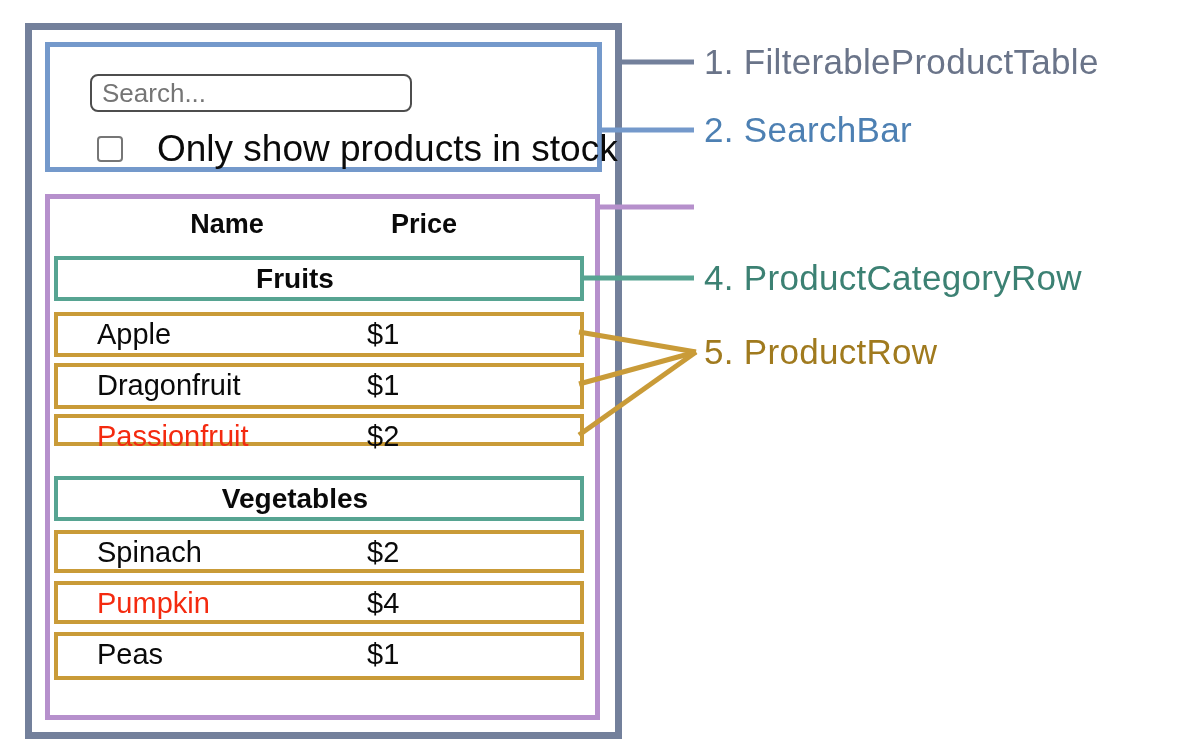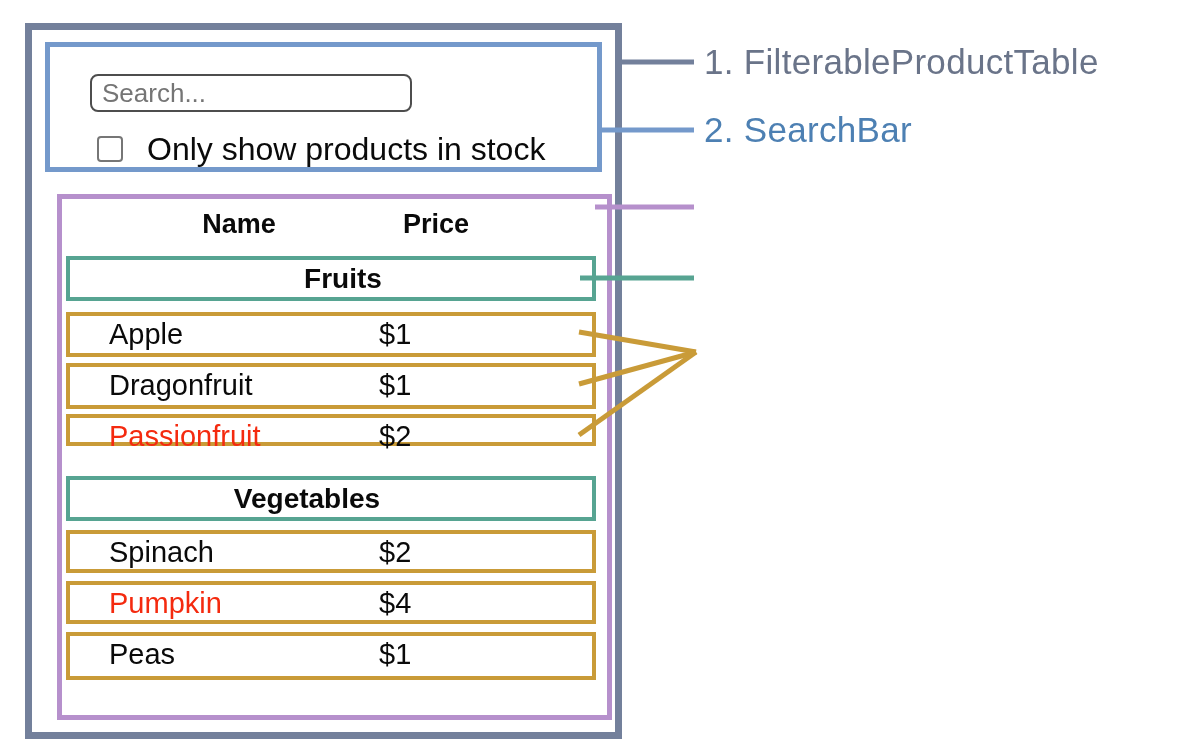--- a/index.html
+++ b/index.html
@@ -53,22 +53,22 @@
     align-items: center;
   }
   .checkbox {
     width: 26px; height: 26px;
     border: 2px solid #767676;
     border-radius: 4px;
     background: #ffffff;
     flex: 0 0 auto;
   }
   .stock-label {
-    margin-left: 24px;
-    font-size: 32px;
+    margin-left: 34px;
+    font-size: 37px;
     line-height: 30px;
     color: #0a0a0a;
     white-space: nowrap;
   }
 
   .table-box {
     position: absolute;
     left: 13px; top: 164px;
     width: 555px; height: 526px;
     border: 5px solid #b690cc;
@@ -169,26 +169,26 @@
   <div class="outer-box" style="border-color: rgb(115, 128, 155);">
 
     <div class="search-box" style="border-color: rgb(116, 153, 203);">
       <input class="search-input" type="text" placeholder="Search..." style="">
       <div class="stock-row">
         <span class="checkbox"></span>
         <span class="stock-label">Only show products in stock</span>
       </div>
     </div>
 
-    <div class="table-box" style="border-color: rgb(182, 144, 204); margin-left: 12px;">
+    <div class="table-box" style="border-color: rgb(182, 144, 204);">
 
       <span class="col-header name">Name</span>
       <span class="col-header price">Price</span>
 
-      <div class="trow category r-cat1" style="border-color: rgb(87, 164, 146); padding-left: 36px;">
+      <div class="trow category r-cat1" style="border-color: rgb(87, 164, 146);">
         <span class="category-text">Fruits</span>
       </div>
 
       <div class="trow product r-p1" style="border-color: rgb(201, 155, 56);">
         <span class="cell-name">Apple</span>
         <span class="cell-price">$1</span>
       </div>
 
       <div class="trow product r-p2" style="border-color: rgb(201, 155, 56);">
         <span class="cell-name">Dragonfruit</span>
@@ -227,14 +227,16 @@
     <line x1="597" y1="130" x2="694" y2="130" style="stroke: rgb(116, 153, 203);"></line>
     <line x1="595" y1="207" x2="694" y2="207" style="stroke: rgb(182, 144, 204);"></line>
     <line x1="580" y1="278" x2="694" y2="278" style="stroke: rgb(87, 164, 146);"></line>
     <line x1="579" y1="332" x2="696" y2="352" style="stroke: rgb(201, 155, 56);"></line>
     <line x1="579" y1="384" x2="696" y2="352" style="stroke: rgb(201, 155, 56);"></line>
     <line x1="579" y1="435" x2="696" y2="352" style="stroke: rgb(201, 155, 56);"></line>
   </svg>
 
   <div class="diagram-label lbl-1" style="color: rgb(106, 116, 137);">1. FilterableProductTable</div>
   <div class="diagram-label lbl-2" style="color: rgb(77, 128, 179);">2. SearchBar</div>
+  <div class="diagram-label lbl-4" style="color: rgb(60, 129, 115);">4. ProductCategoryRow</div>
+  <div class="diagram-label lbl-5" style="color: rgb(160, 122, 30);">5. ProductRow</div>
 
 </div>
 
 </body></html>

